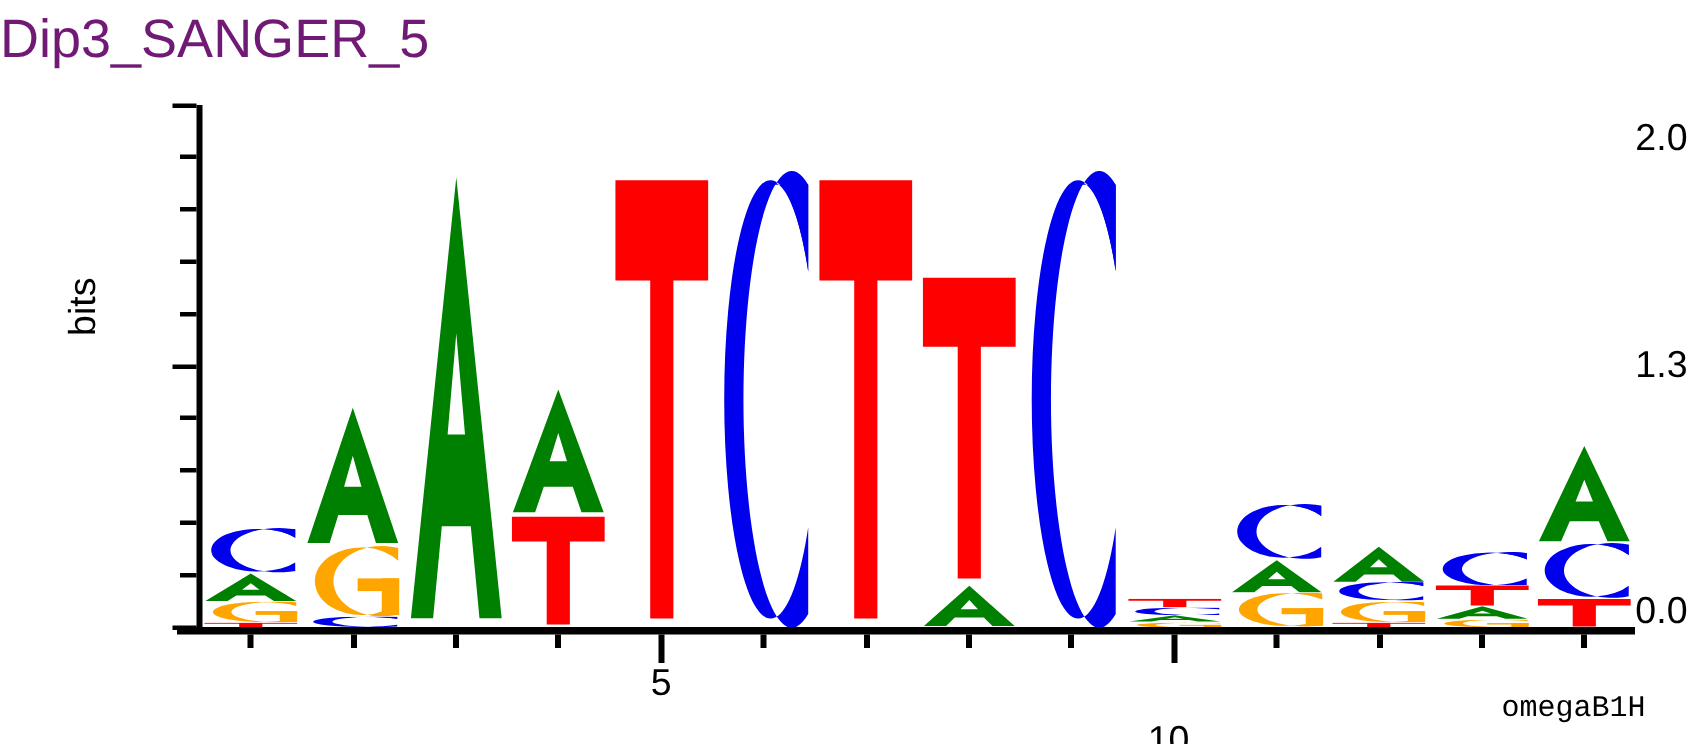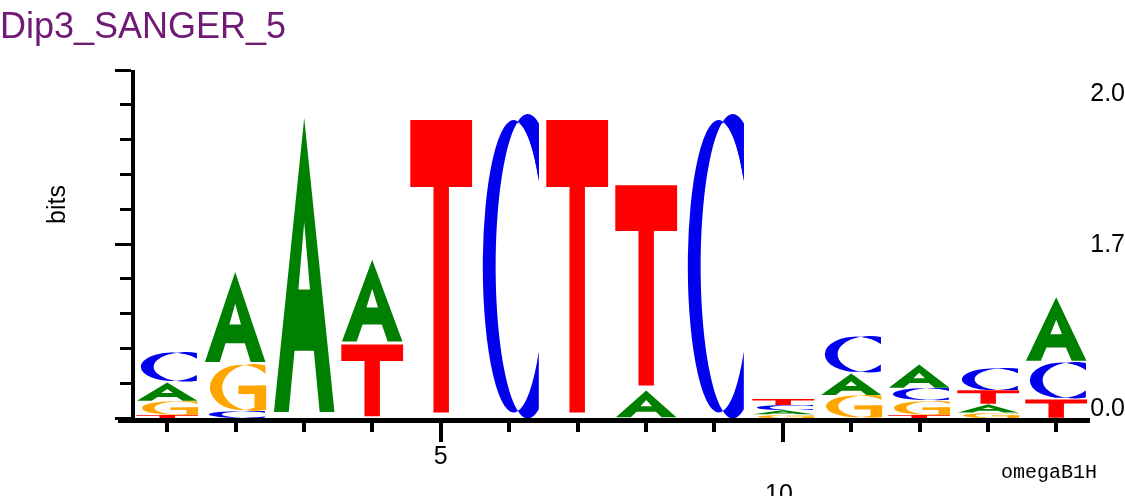--- a/index.html
+++ b/index.html
@@ -77,21 +77,21 @@
   <div id="y-axis-label">bits</div>
   <div id="y-axis-line"></div>
   <div id="y-ticks">
       <div class="y-tick major" style="top: 416.5px;"></div>
       <div class="y-tick-label" style="top: 395px;">0.0</div>
       <div class="y-tick minor" style="top: 381.7px;"></div>
       <div class="y-tick minor" style="top: 346.9px;"></div>
       <div class="y-tick minor" style="top: 312.1px;"></div>
       <div class="y-tick minor" style="top: 277.3px;"></div>
       <div class="y-tick major" style="top: 242.5px;"></div>
-      <div class="y-tick-label" style="top: 231px;">1.7</div>
+      <div class="y-tick-label" style="top: 231px;">1.3</div>
       <div class="y-tick minor" style="top: 207.7px;"></div>
       <div class="y-tick minor" style="top: 172.9px;"></div>
       <div class="y-tick minor" style="top: 138.1px;"></div>
       <div class="y-tick minor" style="top: 103.3px;"></div>
       <div class="y-tick major" style="top: 68.5px;"></div>
       <div class="y-tick-label" style="top: 63px; margin-top: 17px;">2.0</div>
     </div>
 
   <div id="x-axis-line"></div>
   <div id="x-ticks">

